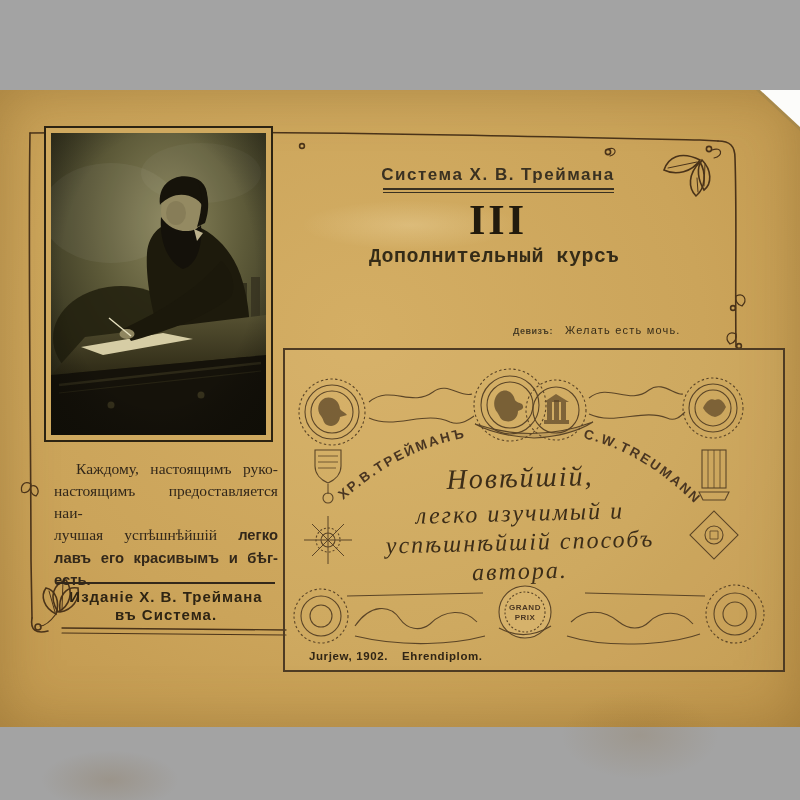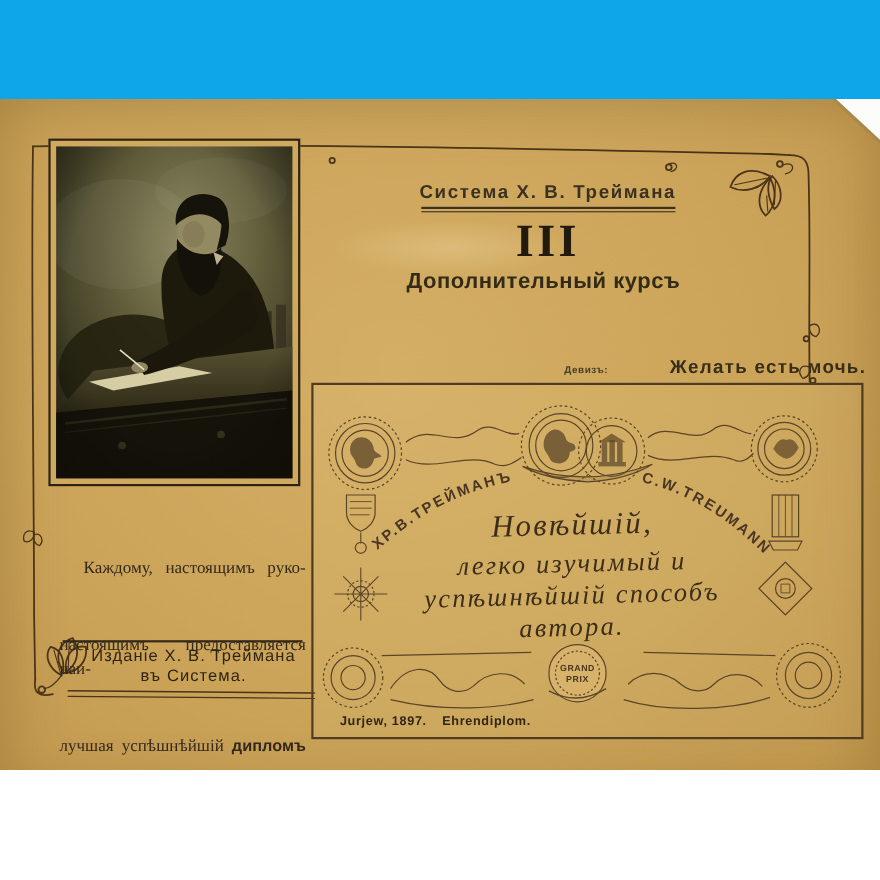--- a/index.html
+++ b/index.html
@@ -1,16 +1,16 @@
 <!DOCTYPE html>
 <html><head>
 <meta charset="utf-8">
 <style>
   html,body{margin:0;padding:0;background:#ffffff;}
-  .canvas{position:relative;width:800px;height:700px;background:#0ea5e9;overflow:hidden;
+  .canvas{position:relative;width:800px;height:800px;background:#a3a3a3;overflow:hidden;
           font-family:"Liberation Sans",sans-serif;}
   .paper{position:absolute;left:0;top:90px;width:800px;height:637px;
          background:radial-gradient(ellipse at 45% 38%,#d4ae64 0%,#cba45a 55%,#bf954b 100%);
          box-shadow:inset 0 0 55px rgba(110,78,25,.35);}
   .stain{position:absolute;border-radius:50%;pointer-events:none;}
   .stain.s1{left:560px;top:600px;width:160px;height:90px;background:radial-gradient(ellipse,rgba(130,90,30,.16),transparent 70%);}
   .stain.s2{left:40px;top:660px;width:140px;height:60px;background:radial-gradient(ellipse,rgba(120,82,28,.18),transparent 70%);}
   .stain.s3{left:300px;top:110px;width:220px;height:50px;background:radial-gradient(ellipse,rgba(255,240,200,.25),transparent 70%);}
   .tear-shadow{position:absolute;right:0;top:90px;width:0;height:0;
                border-top:41px solid #a8894a;border-left:44px solid transparent;}
@@ -23,37 +23,37 @@
   .photo-frame svg{display:block;}
 
   .sys-line{position:absolute;left:498px;top:165px;transform:translateX(-50%);
             font-size:17px;font-weight:700;letter-spacing:1.5px;color:#3a3121;white-space:nowrap;}
   .sys-rule{position:absolute;left:383px;top:188px;width:231px;height:5px;box-sizing:border-box;
             border-top:2px solid #3a3121;border-bottom:1px solid #3a3121;}
   .volume{position:absolute;left:498px;top:196px;transform:translateX(-50%);
           font-family:"Liberation Serif",serif;font-size:42px;font-weight:700;
           letter-spacing:3px;color:#211a0d;}
   .course{position:absolute;left:494px;top:245px;transform:translateX(-50%);
-          font-size:20px;font-weight:700;letter-spacing:.5px;color:#342b17;white-space:nowrap;}
+          font-size:20px;font-weight:700;letter-spacing:.5px;color:#342b17;white-space:nowrap;font-family:Liberation Mono, monospace;}
   .caps-wrap{position:absolute;left:518px;top:268px;transform:translateX(-50%);}
   .caps-inner{display:inline-block;font-size:30px;font-weight:700;letter-spacing:.5px;
               transform:scale(.88,1.32);transform-origin:center top;color:#382d15;white-space:nowrap;}
   .motto{position:absolute;left:513px;top:324px;display:flex;align-items:baseline;gap:12px;}
   .motto .lbl{font-size:9px;font-weight:700;color:#4a3e26;letter-spacing:.5px;}
-  .motto .txt{font-size:17px;font-weight:700;letter-spacing:1.2px;color:#382d19;margin-left:44px;}
+  .motto .txt{font-size:11px;font-weight:400;letter-spacing:1.2px;color:#382d19;}
 
   .intro{position:absolute;left:54px;top:458px;width:224px;color:#33281a;
          font-family:"Liberation Serif",serif;font-size:15.5px;line-height:21.4px;}
-  .intro .ln{text-align:justify;text-align-last:justify;white-space:normal;margin-top:48px;}
+  .intro .ln{text-align:justify;text-align-last:justify;white-space:normal;}
   .intro .ln.last{text-align-last:left;}
   .intro .b{font-family:"Liberation Sans",sans-serif;font-weight:700;font-size:14.8px;}
   .intro .ind{display:inline-block;width:22px;}
   .ed-rule{position:absolute;left:57px;top:582px;width:218px;height:2px;background:#33281a;}
-  .edition{position:absolute;left:67px;top:588px;width:218px;text-align:center;
-           font-weight:400;font-size:15px;line-height:18px;letter-spacing:1px;color:#2e2413;}
+  .edition{position:absolute;left:57px;top:588px;width:218px;text-align:center;
+           font-weight:700;font-size:15px;line-height:18px;letter-spacing:1px;color:#2e2413;}
 
   .cert{position:absolute;left:283px;top:348px;width:502px;height:324px;box-sizing:border-box;
         border:2px solid #4e3b23;background:rgba(255,238,190,.07);}
   .cert svg.art{position:absolute;left:0;top:0;}
   .script-line{position:absolute;left:0;right:28px;text-align:center;
                font-family:"Liberation Serif",serif;font-style:italic;color:#3c2d18;
                letter-spacing:2px;transform:rotate(-1.5deg);white-space:nowrap;}
   .sl1{top:112px;font-size:28px;}
   .sl2{top:150px;font-size:24px;}
   .sl3{top:179px;font-size:24px;}
@@ -167,21 +167,21 @@
   <div class="volume">III</div>
   <div class="course">Дополнительный курсъ</div>
   <div class="motto">
     <span class="lbl">Девизъ:</span>
     <span class="txt">Желать есть мочь.</span>
   </div>
 
   <div class="intro">
     <div class="ln"><span class="ind"></span><span>Каждому, настоящимъ руко-</span><span class="b"></span></div>
     <div class="ln"><span>настоящимъ предоставляется наи-</span><span class="b"></span></div>
-    <div class="ln"><span>лучшая успѣшнѣйшій </span><span class="b">дипломъ</span></div>
+    <div class="ln"><span>лучшая успѣшнѣйшій </span><span class="b">легко</span></div>
     <div class="ln"><span></span><span class="b">лавъ его красивымъ и бѣг-</span></div>
     <div class="ln last"><span></span><span class="b">есть.</span></div>
   </div>
   <div class="ed-rule"></div>
   <div class="edition">
     <div>Изданіе Х. В. Треймана</div>
     <div>въ Система.</div>
   </div>
 
   <div class="cert">
@@ -284,19 +284,19 @@
       </g>
     </svg>
 
     <div class="script-line sl1">Новѣйшій,</div>
     <div class="script-line sl2">легко изучимый и</div>
     <div class="script-line sl3">успѣшнѣйшій способъ</div>
     <div class="script-line sl4">автора.</div>
 
     <div class="cert-footer">
       <span class="half">
-        <span>Jurjew, 1897.</span>
+        <span>Jurjew, 1902.</span>
         <span>Ehrendiplom.</span>
       </span>
     </div>
   </div>
 
 </div>
 
 </body></html>

